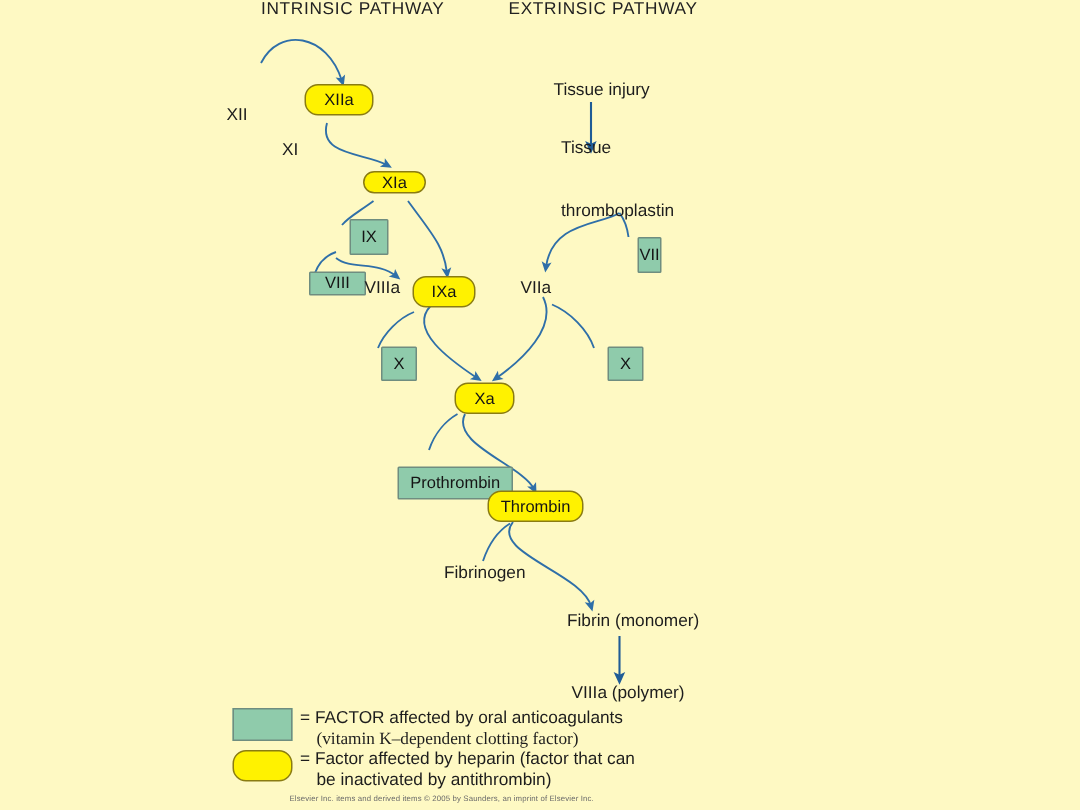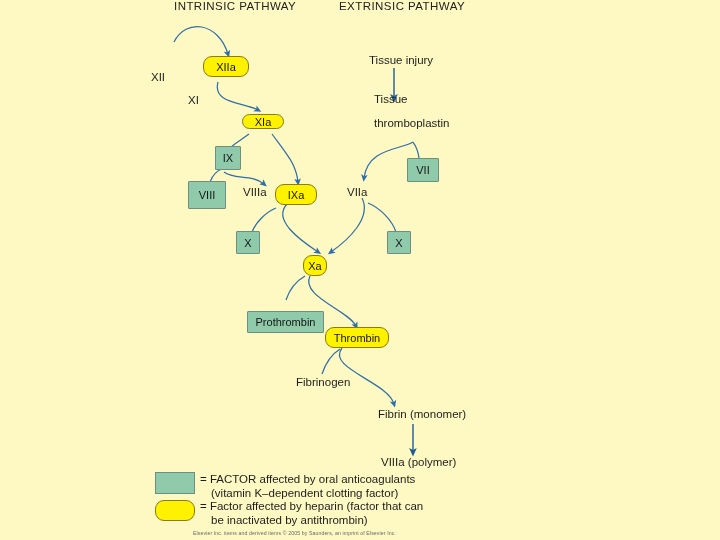--- a/index.html
+++ b/index.html
@@ -16,21 +16,21 @@
     color:#222;white-space:nowrap;
   }
   .plain{
     position:absolute;font-size:11.5px;color:#1d1d1d;white-space:nowrap;
   }
   .node{
     position:absolute;display:flex;align-items:center;justify-content:center;
     font-size:11px;color:#151515;white-space:nowrap;box-sizing:border-box;
   }
   .node.green{
-    background:#8fcbab;border:1.2px solid #6f8d80;border-radius:1px;
+    background:#8fcbab;border:1.2px solid #6f8d80;border-radius:1px;margin-left:18px;
   }
   .node.yellow{
     background:#fff200;border:1.6px solid #8a7c12;border-radius:9px;
   }
   .legend-row{position:absolute;font-size:11.5px;line-height:13.5px;color:#1d1d1d;}
   .sw-green{
     position:absolute;width:38px;height:20px;background:#8fcbab;
     border:1.2px solid #6f8d80;
   }
   .sw-yellow{
@@ -108,50 +108,50 @@
   <div class="plain" style="left:188px;top:94px;">XI</div>
 
   <div class="node yellow" style="left:242px;top:114px;width:42px;height:15px;">
     <span>XIa</span>
   </div>
 
   <div class="node green" style="left:215px;top:146px;width:26px;height:24px;">
     <span>IX</span>
   </div>
 
-  <div class="node green" style="left:188px;top:181px;width:38px;height:28px;">
+  <div class="node green" style="left:188px;top:181px;width:38px;height:16px;">
     <span>VIII</span>
   </div>
 
   <div class="plain" style="left:243px;top:186px;">VIIIa</div>
 
   <div class="node yellow" style="left:275px;top:184px;width:42px;height:21px;">
     <span>IXa</span>
   </div>
 
   <div class="plain" style="left:369px;top:54px;">Tissue injury</div>
 
   <div class="plain" style="left:374px;top:93px;">Tissue</div>
-  <div class="plain" style="left:374px;top:117px;">thromboplastin</div>
+  <div class="plain" style="left:374px;top:135px;">thromboplastin</div>
 
-  <div class="node green" style="left:407px;top:158px;width:32px;height:24px;">
+  <div class="node green" style="left:407px;top:158px;width:16px;height:24px;">
     <span>VII</span>
   </div>
 
   <div class="plain" style="left:347px;top:186px;">VIIa</div>
 
   <div class="node green" style="left:236px;top:231px;width:24px;height:23px;">
     <span>X</span>
   </div>
 
   <div class="node green" style="left:387px;top:231px;width:24px;height:23px;">
     <span>X</span>
   </div>
 
-  <div class="node yellow" style="left:303px;top:255px;width:24px;height:21px;">
+  <div class="node yellow" style="left:303px;top:255px;width:40px;height:21px;">
     <span>Xa</span>
   </div>
 
   <div class="node green" style="left:247px;top:311px;width:77px;height:22px;">
     <span>Prothrombin</span>
   </div>
 
   <div class="node yellow" style="left:325px;top:327px;width:64px;height:21px;">
     <span>Thrombin</span>
   </div>
@@ -160,21 +160,21 @@
 
   <div class="plain" style="left:378px;top:408px;text-align:center;">Fibrin (monomer)</div>
 
   <div class="plain" style="left:381px;top:456px;">VIIIa (polymer)</div>
 
   <div class="sw-green" style="left:155px;top:472px;"></div>
   <div class="legend-row" style="left:200px;top:473px;">
     <span>=</span>
     <span>FACTOR affected by oral anticoagulants</span>
     <br>
-    <span style="padding-left:11px;display:inline-block;">(vitamin K–dependent clotting factor)</span>
+    <span style="padding-left:11px;display:inline-block;font-family:Liberation Serif, serif;">(vitamin K–dependent clotting factor)</span>
   </div>
 
   <div class="sw-yellow" style="left:155px;top:500px;"></div>
   <div class="legend-row" style="left:200px;top:500px;">
     <span>=</span>
     <span>Factor affected by heparin (factor that can</span>
     <br>
     <span style="padding-left:11px;display:inline-block;">be inactivated by antithrombin)</span>
   </div>
 

